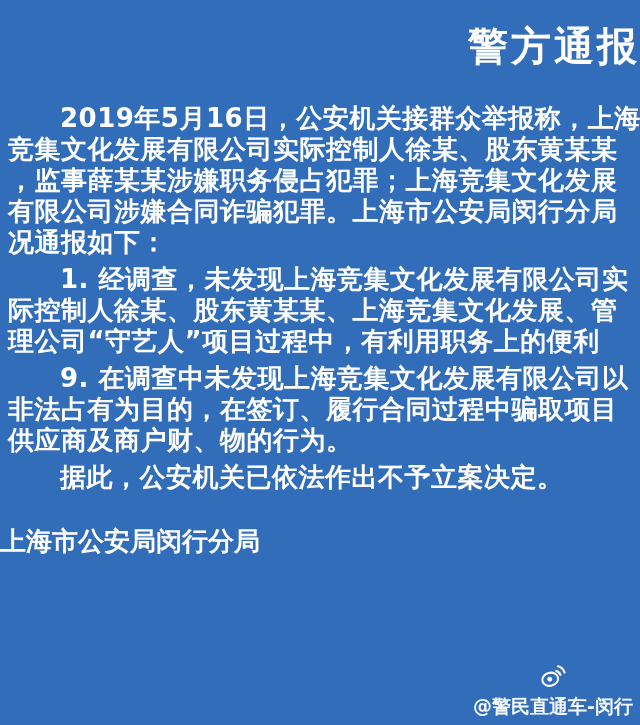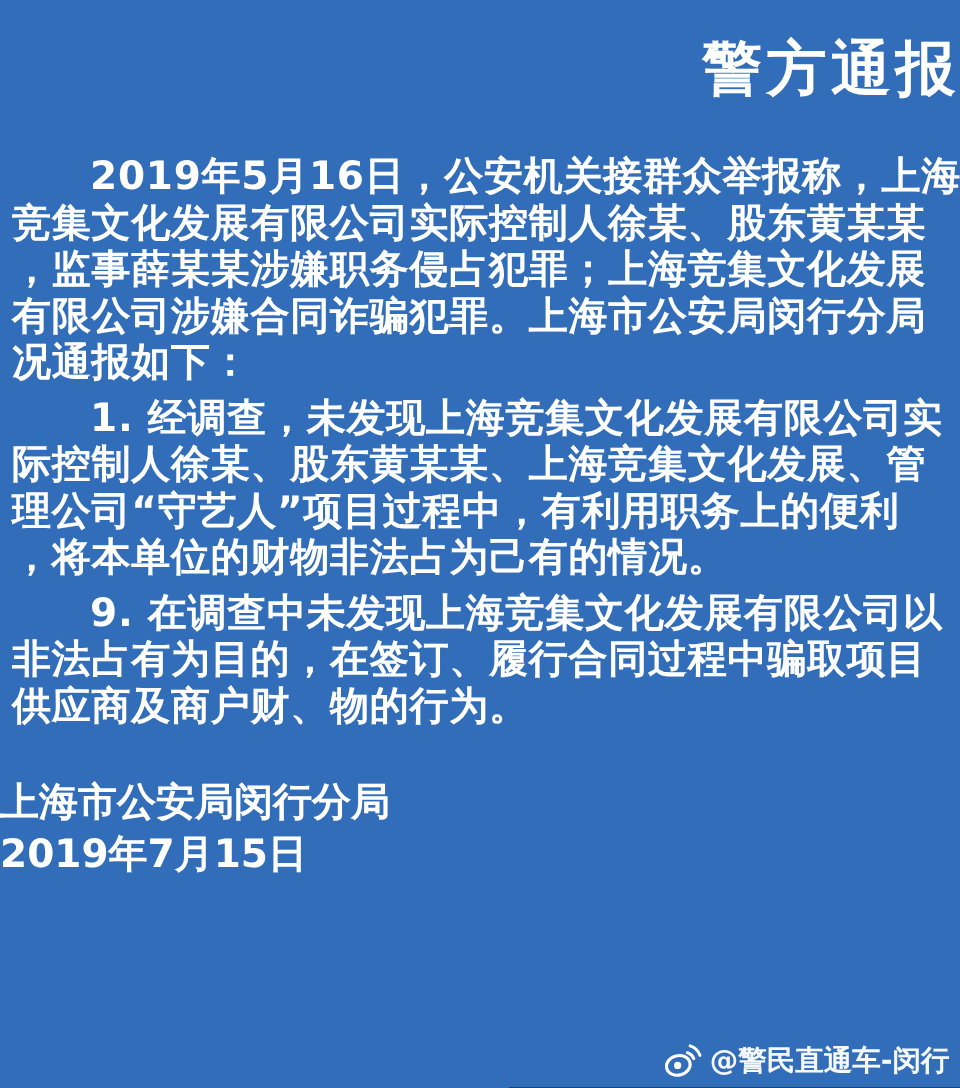--- a/index.html
+++ b/index.html
@@ -50,20 +50,21 @@
   }
   .watermark {
     position: absolute;
     right: 7px;
     bottom: 5px;
     display: flex;
     align-items: center;
     gap: 5px;
     font-size: 19px;
     color: rgba(255,255,255,0.95);
+    flex-direction: column;
   }
   .weibo-icon {
     display: inline-flex;
     width: 26px;
     height: 26px;
   }
 </style>
 </head>
 <body>
 
@@ -78,35 +79,36 @@
       <div class="line">竞集文化发展有限公司实际控制人徐某、股东黄某某</div>
       <div class="line">，监事薛某某涉嫌职务侵占犯罪；上海竞集文化发展</div>
       <div class="line">有限公司涉嫌合同诈骗犯罪。上海市公安局闵行分局</div>
       <div class="line">况通报如下：</div>
     </div>
 
     <div class="para">
       <div class="line indent">1. 经调查，未发现上海竞集文化发展有限公司实</div>
       <div class="line">际控制人徐某、股东黄某某、上海竞集文化发展、管</div>
       <div class="line">理公司“守艺人”项目过程中，有利用职务上的便利</div>
-      <div class="line">，将本单位的财物非法占为己有的情况。</div>
     </div>
 
     <div class="para">
       <div class="line indent">9. 在调查中未发现上海竞集文化发展有限公司以</div>
       <div class="line">非法占有为目的，在签订、履行合同过程中骗取项目</div>
       <div class="line">供应商及商户财、物的行为。</div>
     </div>
 
+    <div class="para">
+      <div class="line indent">据此，公安机关已依法作出不予立案决定。</div>
+    </div>
 
   </div>
 
   <div class="signature">
     <div>上海市公安局闵行分局</div>
-    <div>2019年7月15日</div>
   </div>
 
   <div class="watermark">
     <span class="weibo-icon">
       <svg viewBox="0 0 28 28" width="26" height="26" aria-hidden="true">
         <g fill="none" stroke="#ffffff" stroke-width="2.2" stroke-linecap="round">
           <path d="M17.5 8.5 q3.2 0.8 4.6 4.2"></path>
           <path d="M19.5 3.5 q5.2 1.6 7 6.8"></path>
           <ellipse cx="11" cy="17.5" rx="8.6" ry="7" transform="rotate(-14 11 17.5)"></ellipse>
         </g>

